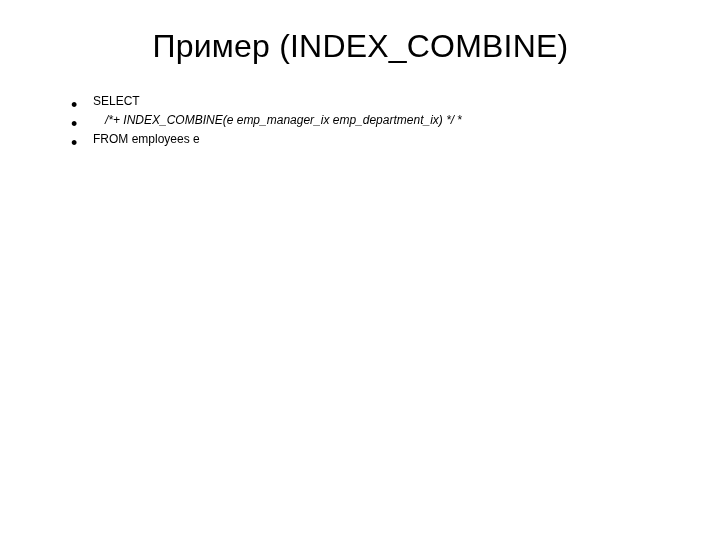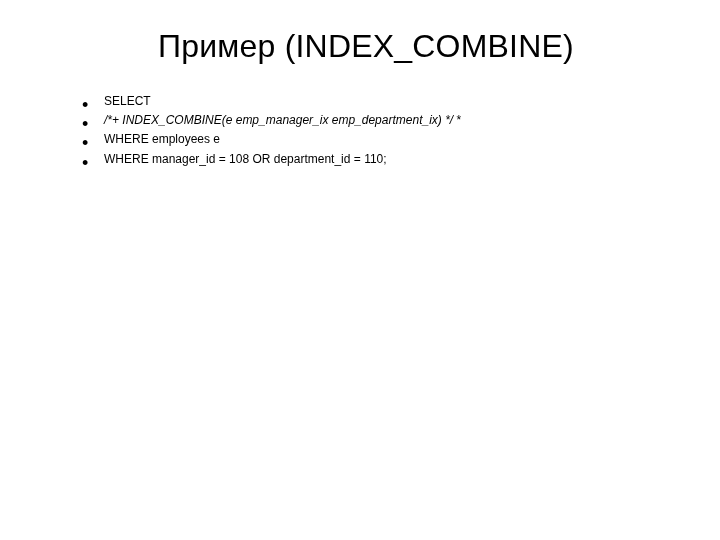--- a/index.html
+++ b/index.html
@@ -9,21 +9,21 @@
     height: 540px;
     background: #ffffff;
     font-family: Arial, Helvetica, sans-serif;
     color: #000;
     overflow: hidden;
   }
   .slide {
     box-sizing: border-box;
     width: 720px;
     height: 540px;
-    padding: 24px 40px 0 52px;
+    padding: 24px 40px 0 41px;
   }
   .title {
     text-align: center;
     font-size: 32px;
     font-weight: 400;
     margin: 4px 0 28px 0;
     letter-spacing: 0.2px;
   }
   ul.bullets {
     list-style: none;
@@ -40,39 +40,36 @@
   ul.bullets li::before {
     content: "•";
     position: absolute;
     left: 0;
     top: 0;
     font-size: 18px;
   }
   .spacer {
     height: 20px;
   }
-  .italic { font-style: italic; }
+  .italic { font-style: italic; margin-left: 12px; }
   .hint-suffix { font-style: normal; }
 </style>
 </head>
 <body>
 
 <div class="slide">
   <h1 class="title">Пример (INDEX_COMBINE)</h1>
 
   <ul class="bullets">
     <li>
       <span>SELECT</span>
     </li>
     <li>
       <span class="italic">  /*+ INDEX_COMBINE(e emp_manager_ix emp_department_ix) */</span><span class="hint-suffix"> *</span>
     </li>
     <li>
-      <span>WHERE employees e</span>
-    </li>
-    <li>
-      <span>WHERE manager_id = 108 OR department_id = 110;</span>
+      <span>FROM employees e</span>
     </li>
   </ul>
 
   <div class="spacer"></div>
 
 </div>
 
 </body></html>

